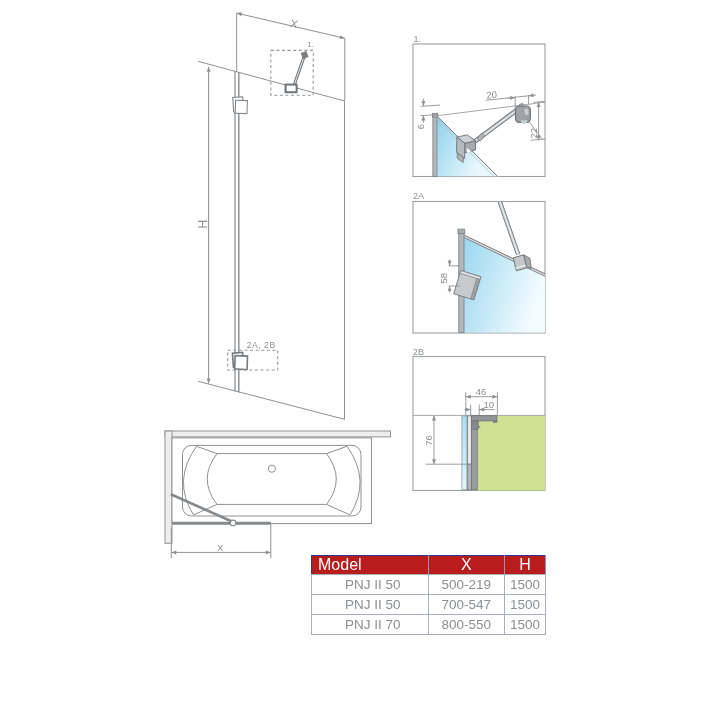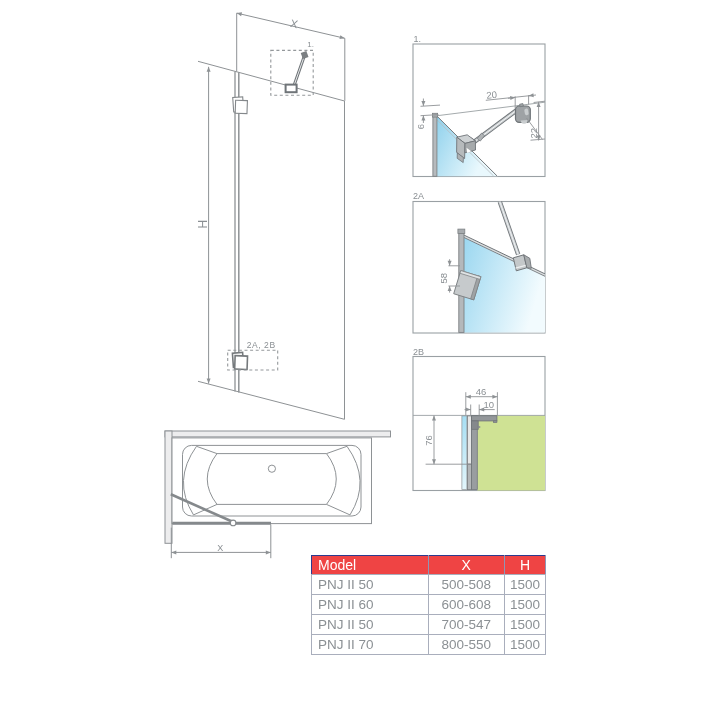--- a/index.html
+++ b/index.html
@@ -1,23 +1,23 @@
 <!DOCTYPE html>
 <html><head>
 <meta charset="utf-8">
 <style>
   html,body{margin:0;padding:0;background:#ffffff;}
   #page{position:relative;width:720px;height:720px;background:#ffffff;font-family:"Liberation Sans",sans-serif;overflow:hidden;}
   #draw{position:absolute;left:0;top:0;}
   table.spec{position:absolute;left:311px;top:555px;width:234px;border-collapse:collapse;table-layout:fixed;font-family:"Liberation Sans",sans-serif;}
   table.spec td,table.spec th{border:1px solid #a9aebc;padding:0;}
-  table.spec thead th{background:#ef4444;color:#ffffff;font-weight:normal;font-size:14px;height:18px;border-color:#2c3a8e #8f95b5 #a9aebc #2c3a8e;}
+  table.spec thead th{background:#b91c1c;color:#ffffff;font-weight:normal;font-size:16px;height:18px;border-color:#2c3a8e #8f95b5 #a9aebc #2c3a8e;}
   table.spec thead th.m{text-align:left;padding-left:6px;}
   table.spec td{color:#8b9094;font-size:13.5px;height:19px;}
-  table.spec td.m{text-align:left;padding-left:6px;}
+  table.spec td.m{text-align:center;padding-left:6px;}
   table.spec td.c{text-align:center;}
 </style>
 </head>
 <body>
 <div id="page">
 <svg id="draw" width="720" height="720" viewBox="0 0 720 720" xmlns="http://www.w3.org/2000/svg">
 <defs>
   <marker id="ar" markerWidth="7" markerHeight="6" refX="6" refY="3" orient="auto" markerUnits="userSpaceOnUse">
     <path d="M6,3 L1,1 L1,5 Z" fill="#8e9295"></path>
   </marker>
@@ -295,26 +295,21 @@
   <thead>
     <tr>
           <th class="m">Model</th>
           <th>X</th>
           <th>H</th>
         </tr>
   </thead>
   <tbody>
     <tr>
           <td class="m">PNJ II 50</td>
-          <td class="c">500-508</td>
-          <td class="c">1500</td>
-        </tr>
-    <tr>
-          <td class="m">PNJ II 60</td>
-          <td class="c">600-608</td>
+          <td class="c">500-219</td>
           <td class="c">1500</td>
         </tr>
     <tr>
           <td class="m">PNJ II 50</td>
           <td class="c">700-547</td>
           <td class="c">1500</td>
         </tr>
     <tr>
           <td class="m">PNJ II 70</td>
           <td class="c">800-550</td>

